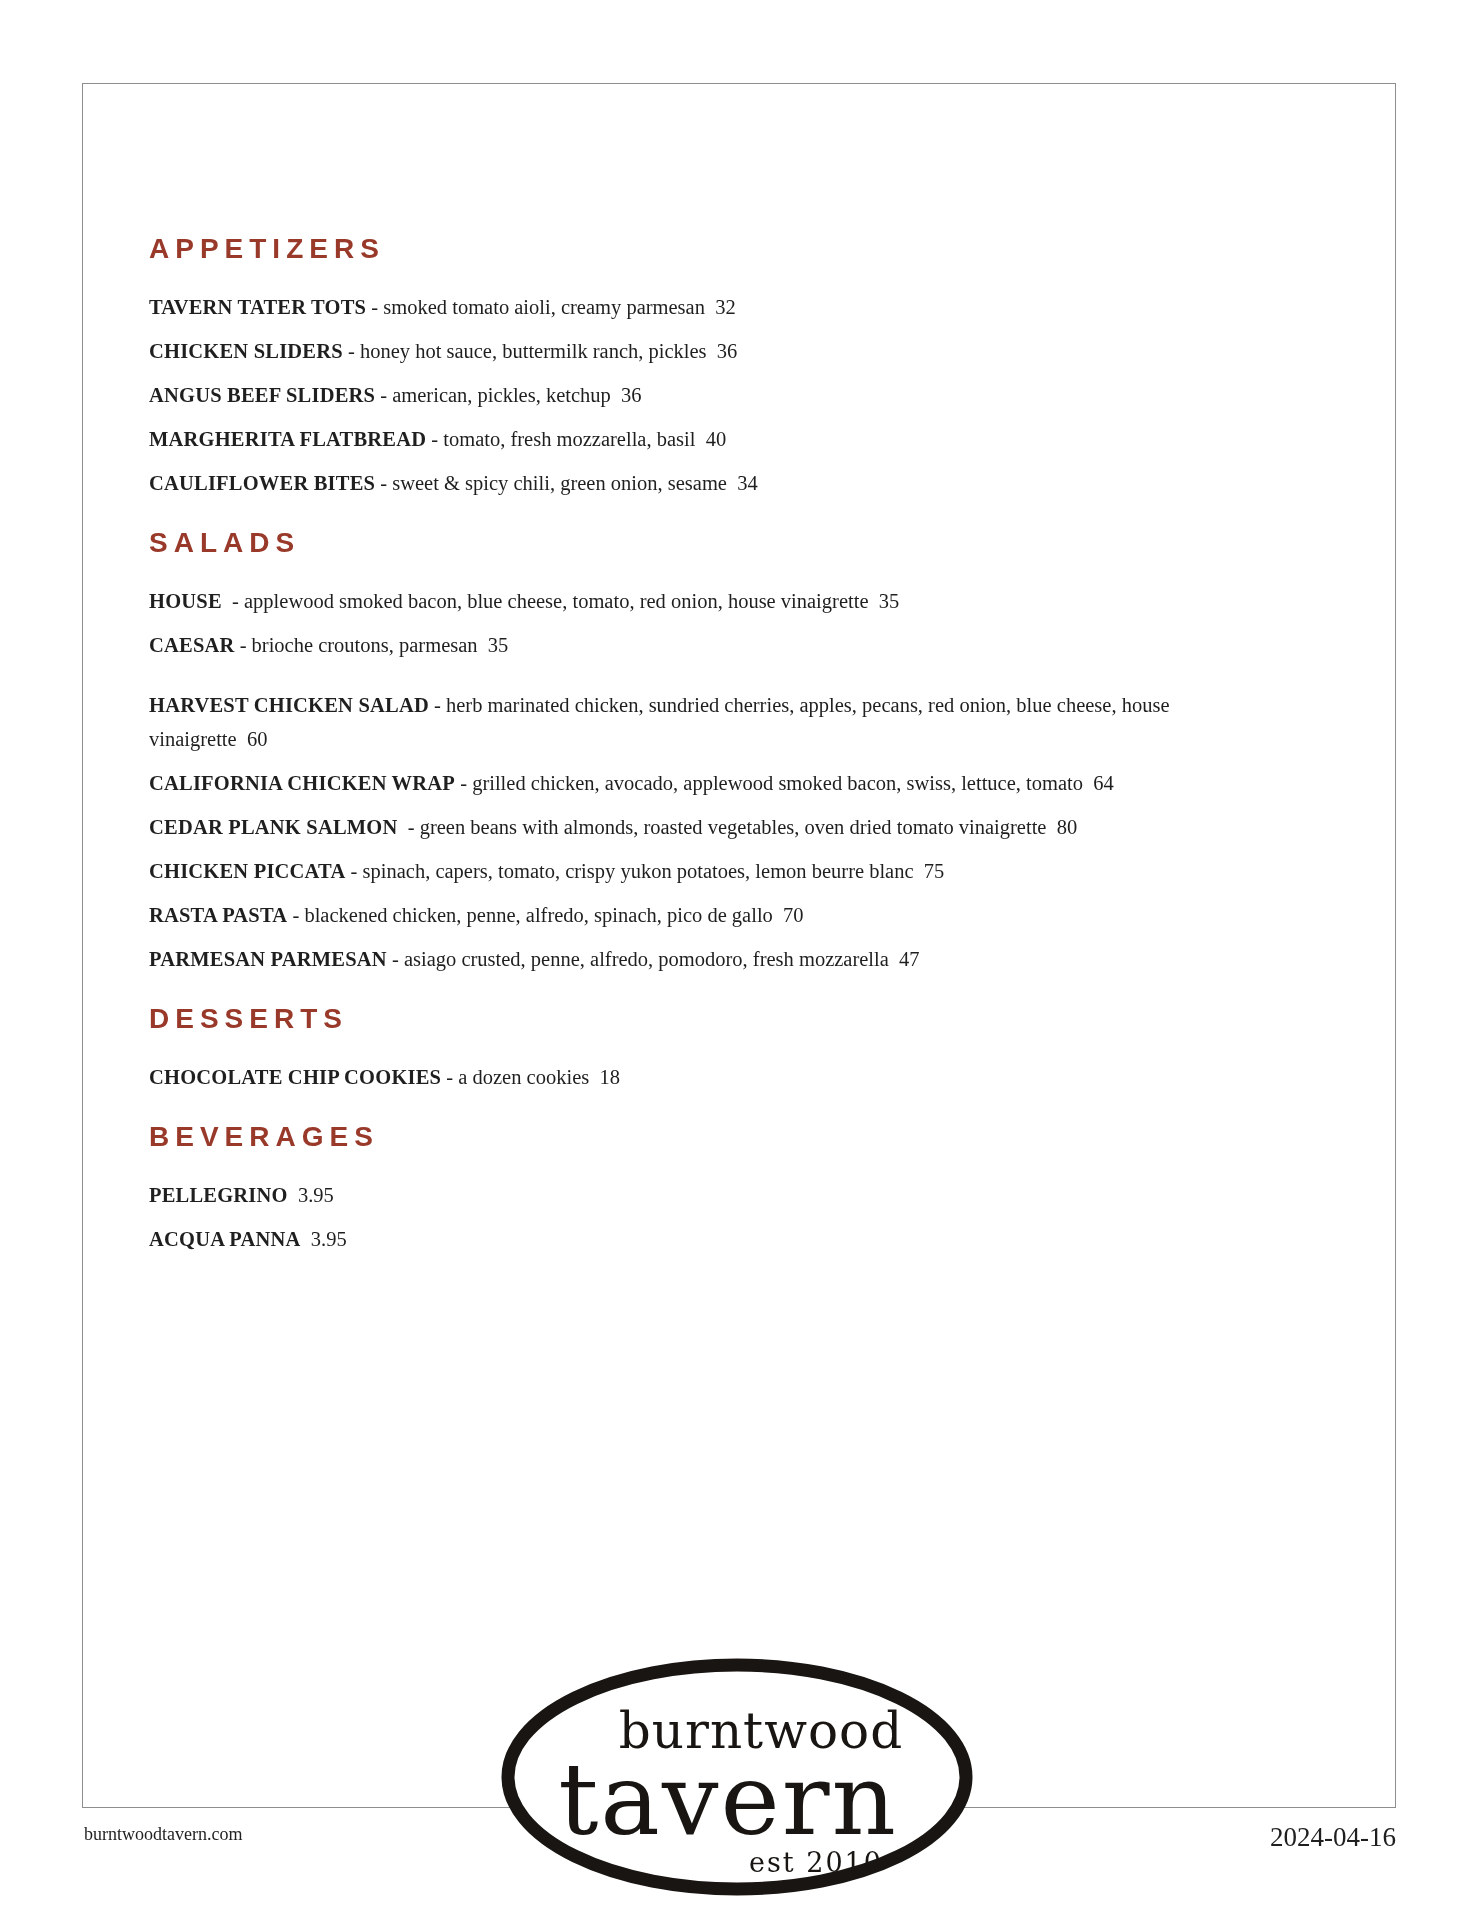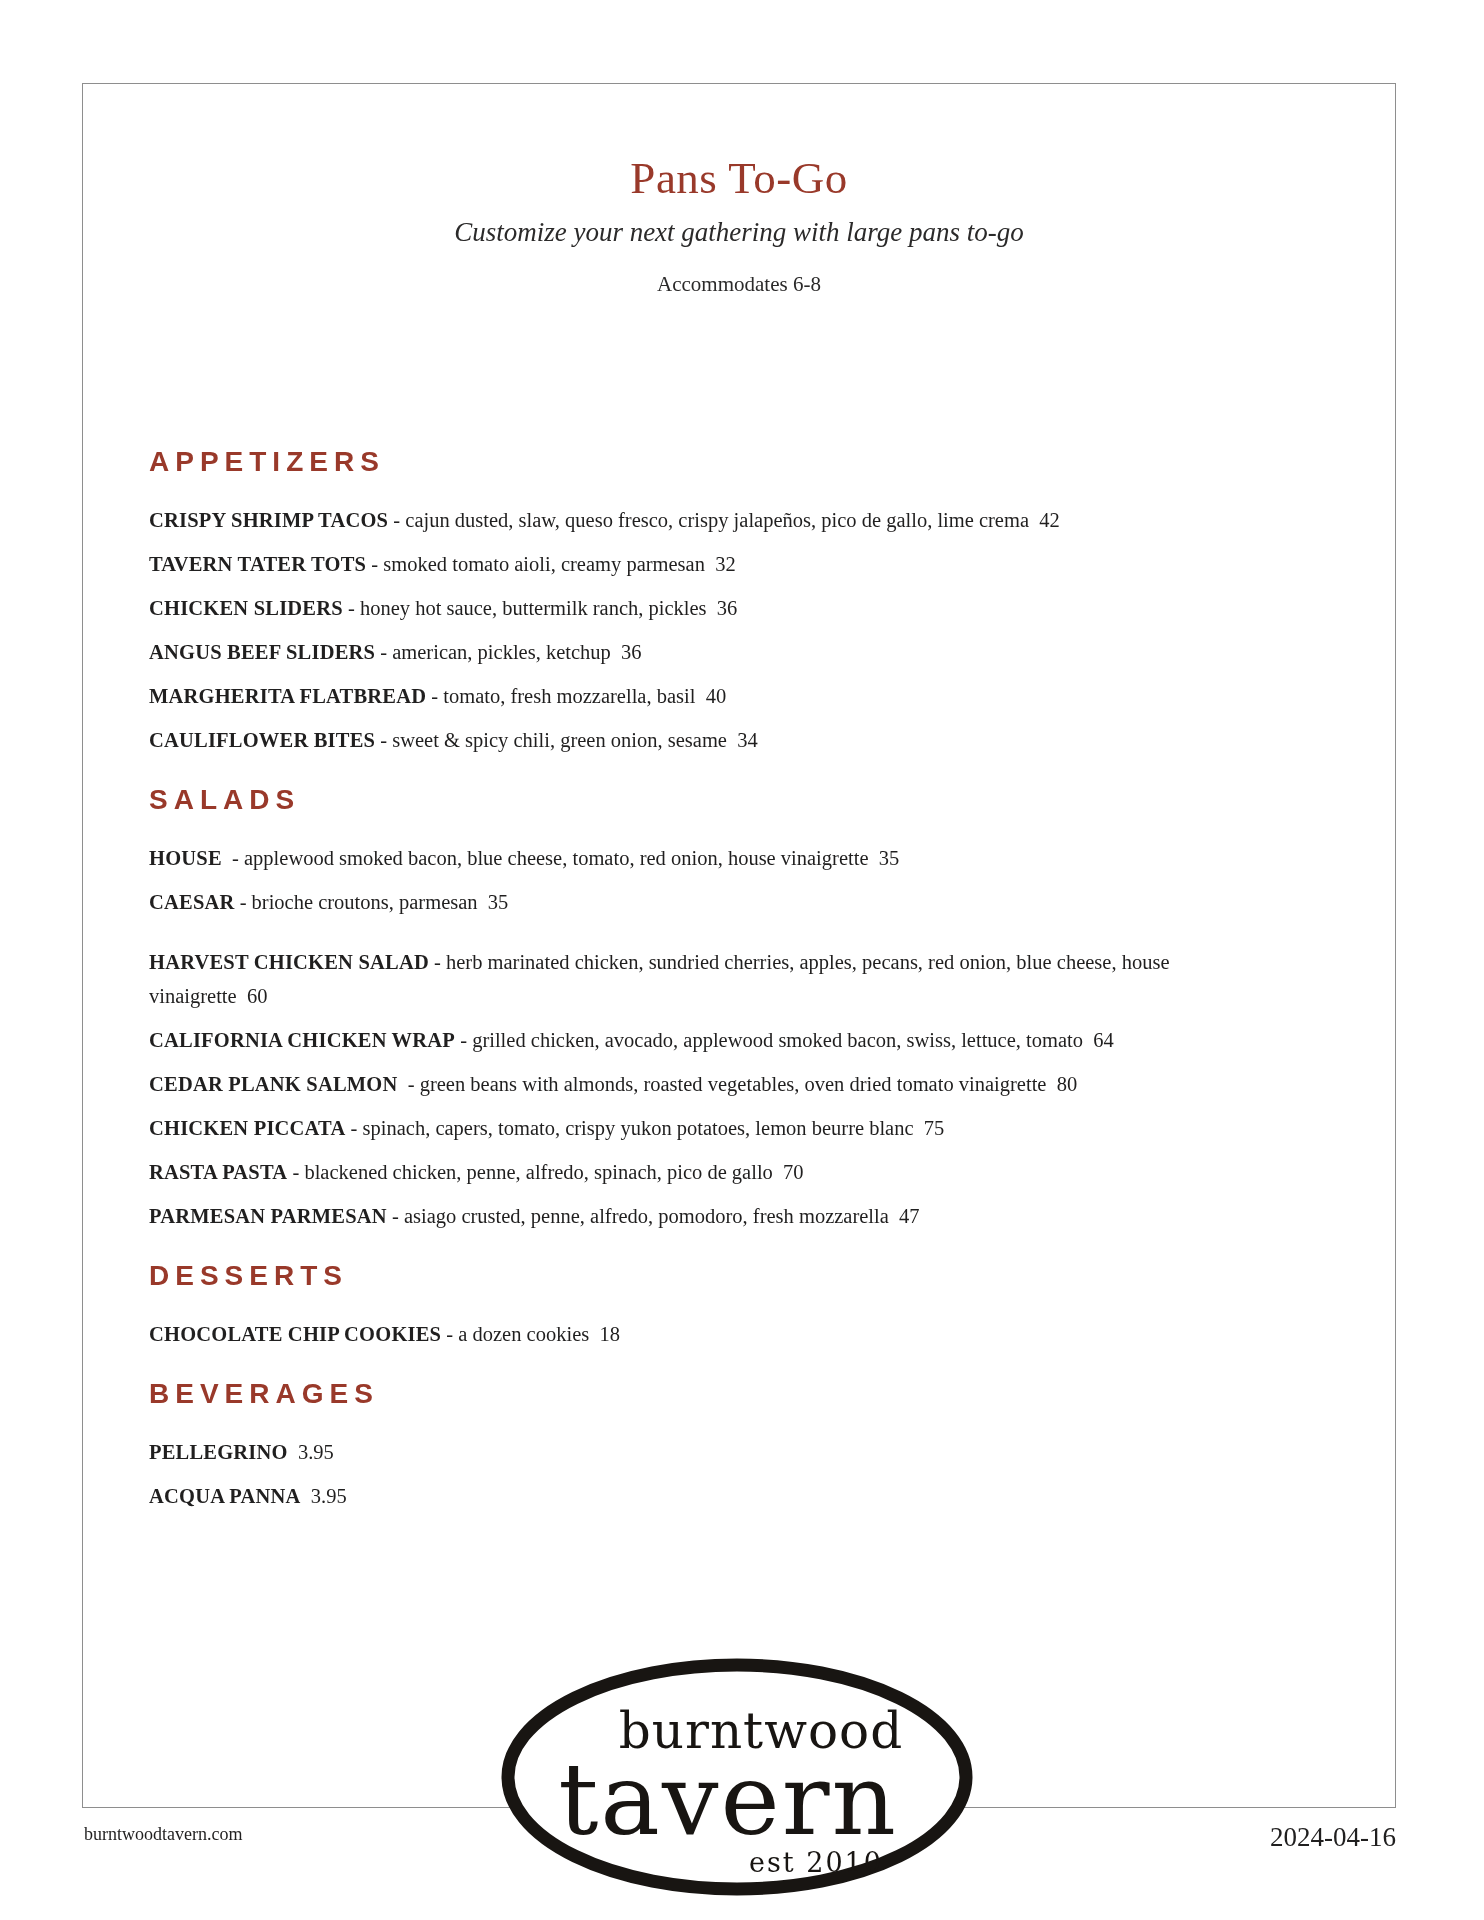--- a/index.html
+++ b/index.html
@@ -100,30 +100,24 @@
     font-size: 27px;
   }
 </style>
 </head>
 <body>
 
 <div class="page">
 
   <div class="border-box">
 
-    <header class="menu-header">
-      <h1 class="page-title">Pans To-Go</h1>
-      <div class="page-subtitle">Customize your next gathering with large pans to-go</div>
-      <div class="capacity-note">Accommodates 6-8</div>
-    </header>
 
     <main class="menu-main" id="menu-sections">
         <section class="menu-section">
           <h2 class="section-heading">APPETIZERS</h2>
-          <p class="menu-item"><span class="item-name">CRISPY SHRIMP TACOS</span><span class="item-desc"> - cajun dusted, slaw, queso fresco, crispy jalapeños, pico de gallo, lime crema  42</span></p>
           <p class="menu-item"><span class="item-name">TAVERN TATER TOTS</span><span class="item-desc"> - smoked tomato aioli, creamy parmesan  32</span></p>
           <p class="menu-item"><span class="item-name">CHICKEN SLIDERS</span><span class="item-desc"> - honey hot sauce, buttermilk ranch, pickles  36</span></p>
           <p class="menu-item"><span class="item-name">ANGUS BEEF SLIDERS</span><span class="item-desc"> - american, pickles, ketchup  36</span></p>
           <p class="menu-item"><span class="item-name">MARGHERITA FLATBREAD</span><span class="item-desc"> - tomato, fresh mozzarella, basil  40</span></p>
           <p class="menu-item"><span class="item-name">CAULIFLOWER BITES</span><span class="item-desc"> - sweet &amp; spicy chili, green onion, sesame  34</span></p>
         </section>
         <section class="menu-section">
           <h2 class="section-heading">SALADS</h2>
           <p class="menu-item"><span class="item-name">HOUSE</span><span class="item-desc">  - applewood smoked bacon, blue cheese, tomato, red onion, house vinaigrette  35</span></p>
           <p class="menu-item"><span class="item-name">CAESAR</span><span class="item-desc"> - brioche croutons, parmesan  35</span></p>

